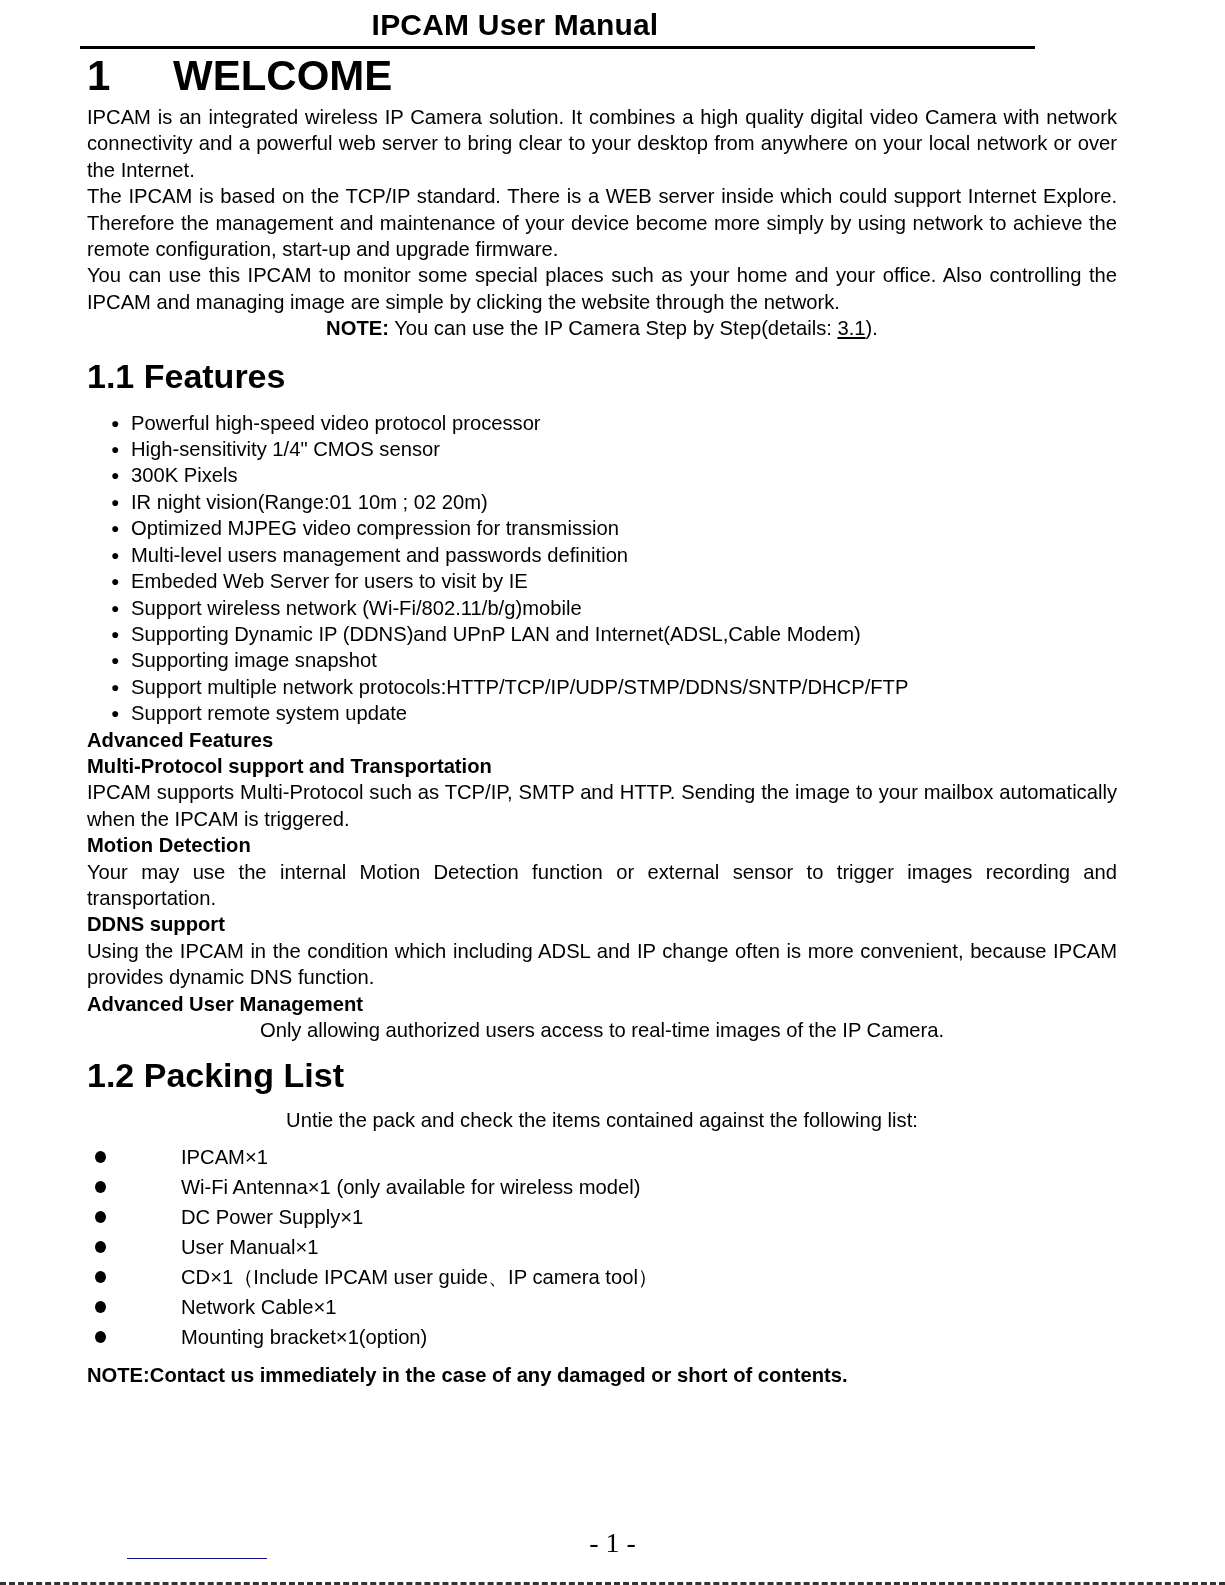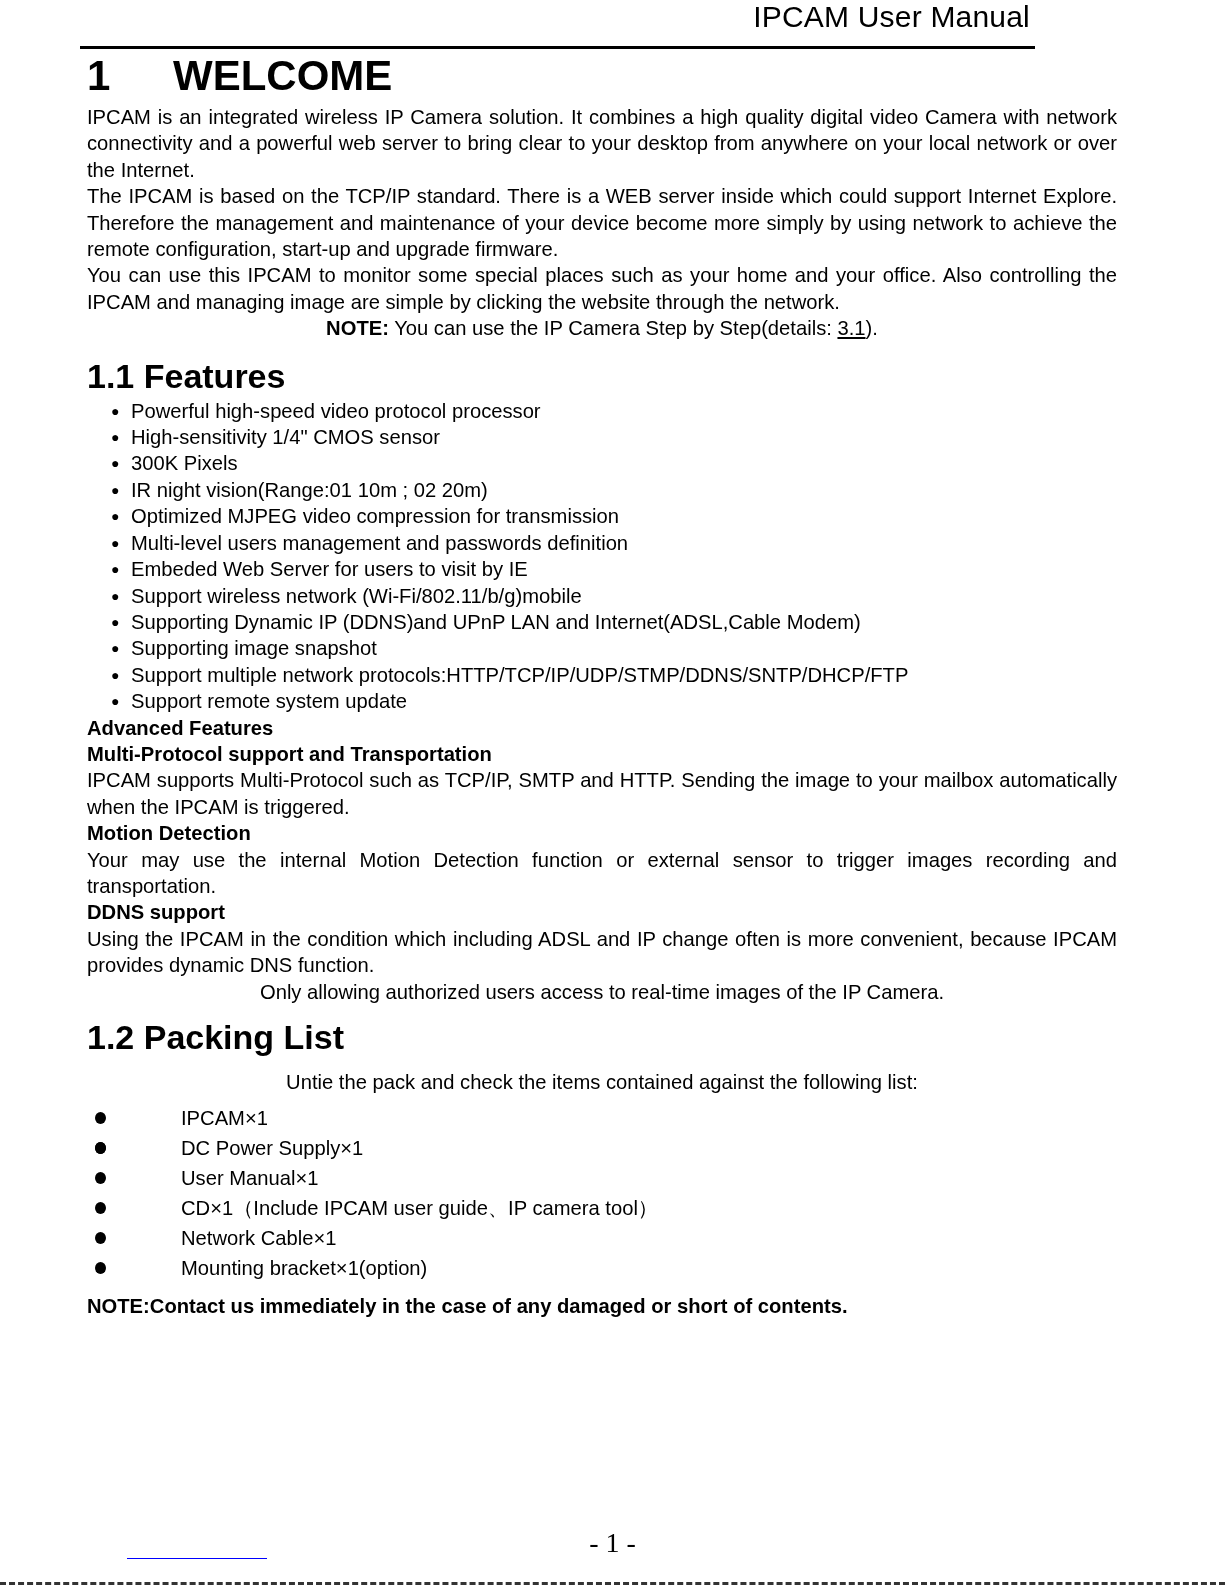--- a/index.html
+++ b/index.html
@@ -1,29 +1,29 @@
 <!DOCTYPE html>
 <html><head>
 <meta charset="utf-8">
 <style>
   html, body { margin: 0; padding: 0; background: #ffffff; }
   body { width: 1225px; height: 1585px; position: relative; overflow: hidden;
          font-family: "Liberation Sans", sans-serif; color: #000; }
-  .running-header { position: absolute; left: 0; top: 0; width: 1030px; text-align: right;
-         font-weight: normal; font-size: 30px; letter-spacing: 0.2px; }
+  .running-header { position: absolute; left: 0; top: 8px; width: 1030px; text-align: center;
+         font-weight: bold; font-size: 30px; letter-spacing: 0.2px; }
   .header-rule { position: absolute; left: 80px; top: 46px; width: 955px; height: 3px; background: #000; }
   .content { position: absolute; left: 87px; top: 50px; width: 1030px; }
   h1.chapter { margin: 0; font-size: 42px; font-weight: bold; line-height: 52px; height: 54px; }
   h1.chapter .num { display: inline-block; width: 86px; }
   p.body { margin: 0; font-size: 20.2px; line-height: 26.4px; text-align: justify; }
   p.body.last-line { text-align: center; }
   .bold { font-weight: bold; }
   .underline { text-decoration: underline; }
   h2.section { margin: 0; font-size: 34px; font-weight: bold; line-height: 44px; }
-  h2.features { margin-top: 12px; margin-bottom: 0; }
+  h2.features { margin-top: 12px; margin-bottom: 12px; }
   h2.packing { margin-top: 10px; margin-bottom: 10px; }
   ul.features { list-style: none; margin: 0; padding: 0; }
   ul.features li { font-size: 20.2px; line-height: 26.4px; margin-left: 24px; }
   ul.features li .bullet { display: inline-block; width: 20px; font-size: 14px; vertical-align: 2px; }
   h3.sub { margin: 0; font-size: 20.2px; font-weight: bold; line-height: 26.4px; }
   ul.packing { list-style: none; margin: 8px; padding: 0; }
   ul.packing li { font-size: 20.2px; line-height: 30px; position: relative; padding-left: 86px; }
   ul.packing li .dot { position: absolute; left: 0; top: 9px; width: 11px; height: 12px; border-radius: 50%; background: #000; }
   .note-final { font-weight: bold; font-size: 20.2px; line-height: 30px; margin: 0; }
   .page-number { position: absolute; left: 0; width: 1225px; top: 1527px; text-align: center;
@@ -68,27 +68,28 @@
     </ul>
 
   <h3 class="sub">Advanced Features</h3>
 
   <h3 class="sub">Multi-Protocol support and Transportation</h3>
   <p class="body">IPCAM supports Multi-Protocol such as TCP/IP, SMTP and HTTP. Sending the image to your mailbox automatically when the IPCAM is triggered.</p>
   <h3 class="sub">Motion Detection</h3>
   <p class="body">Your may use the internal Motion Detection function or external sensor to trigger images recording and transportation.</p>
   <h3 class="sub">DDNS support</h3>
   <p class="body">Using the IPCAM in the condition which including ADSL and IP change often is more convenient, because IPCAM provides dynamic DNS function.</p>
+  <h3 class="sub">Advanced User Management</h3>
   <p class="body last-line">Only allowing authorized users access to real-time images of the IP Camera.</p>
 
   <h2 class="section packing">1.2 Packing List</h2>
   <p class="body last-line">Untie the pack and check the items contained against the following list:</p>
   <ul class="packing" id="packing-list">
       <li><span class="dot"></span><span>IPCAM×1</span></li>
-      <li><span class="dot"></span></li>
+      <li><span class="dot"></span><span>Wi-Fi Antenna×1 (only available for wireless model)</span></li>
       <li><span class="dot"></span><span>DC Power Supply×1</span></li>
       <li><span class="dot"></span><span>User Manual×1</span></li>
       <li><span class="dot"></span><span>CD×1（Include  IPCAM user guide、IP camera tool）</span></li>
       <li><span class="dot"></span><span>Network  Cable×1</span></li>
       <li><span class="dot"></span><span>Mounting bracket×1(option)</span></li>
     </ul>
   <p class="note-final">NOTE:Contact us immediately in the case of any damaged or short of contents.</p>
 </div>
 
 <div class="page-number">- 1 -</div>

